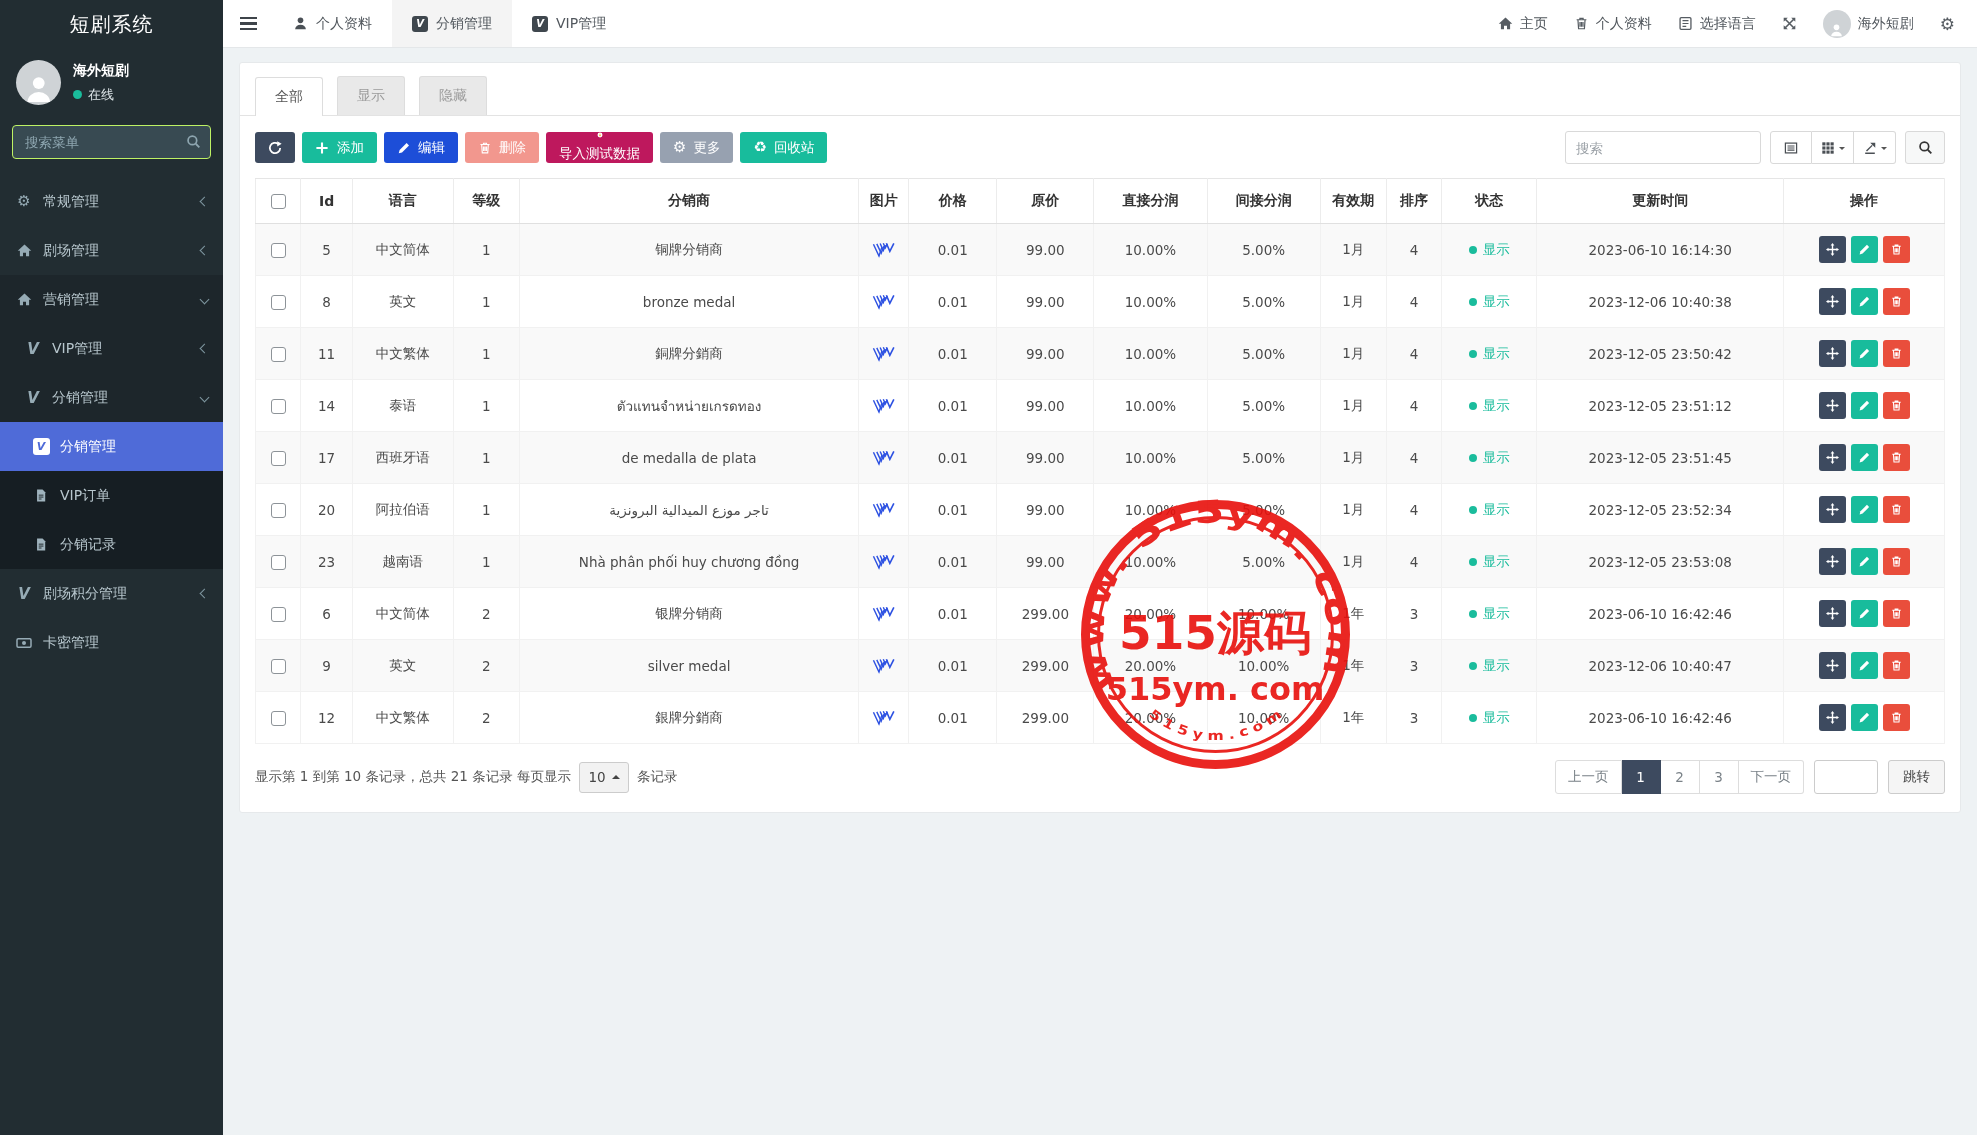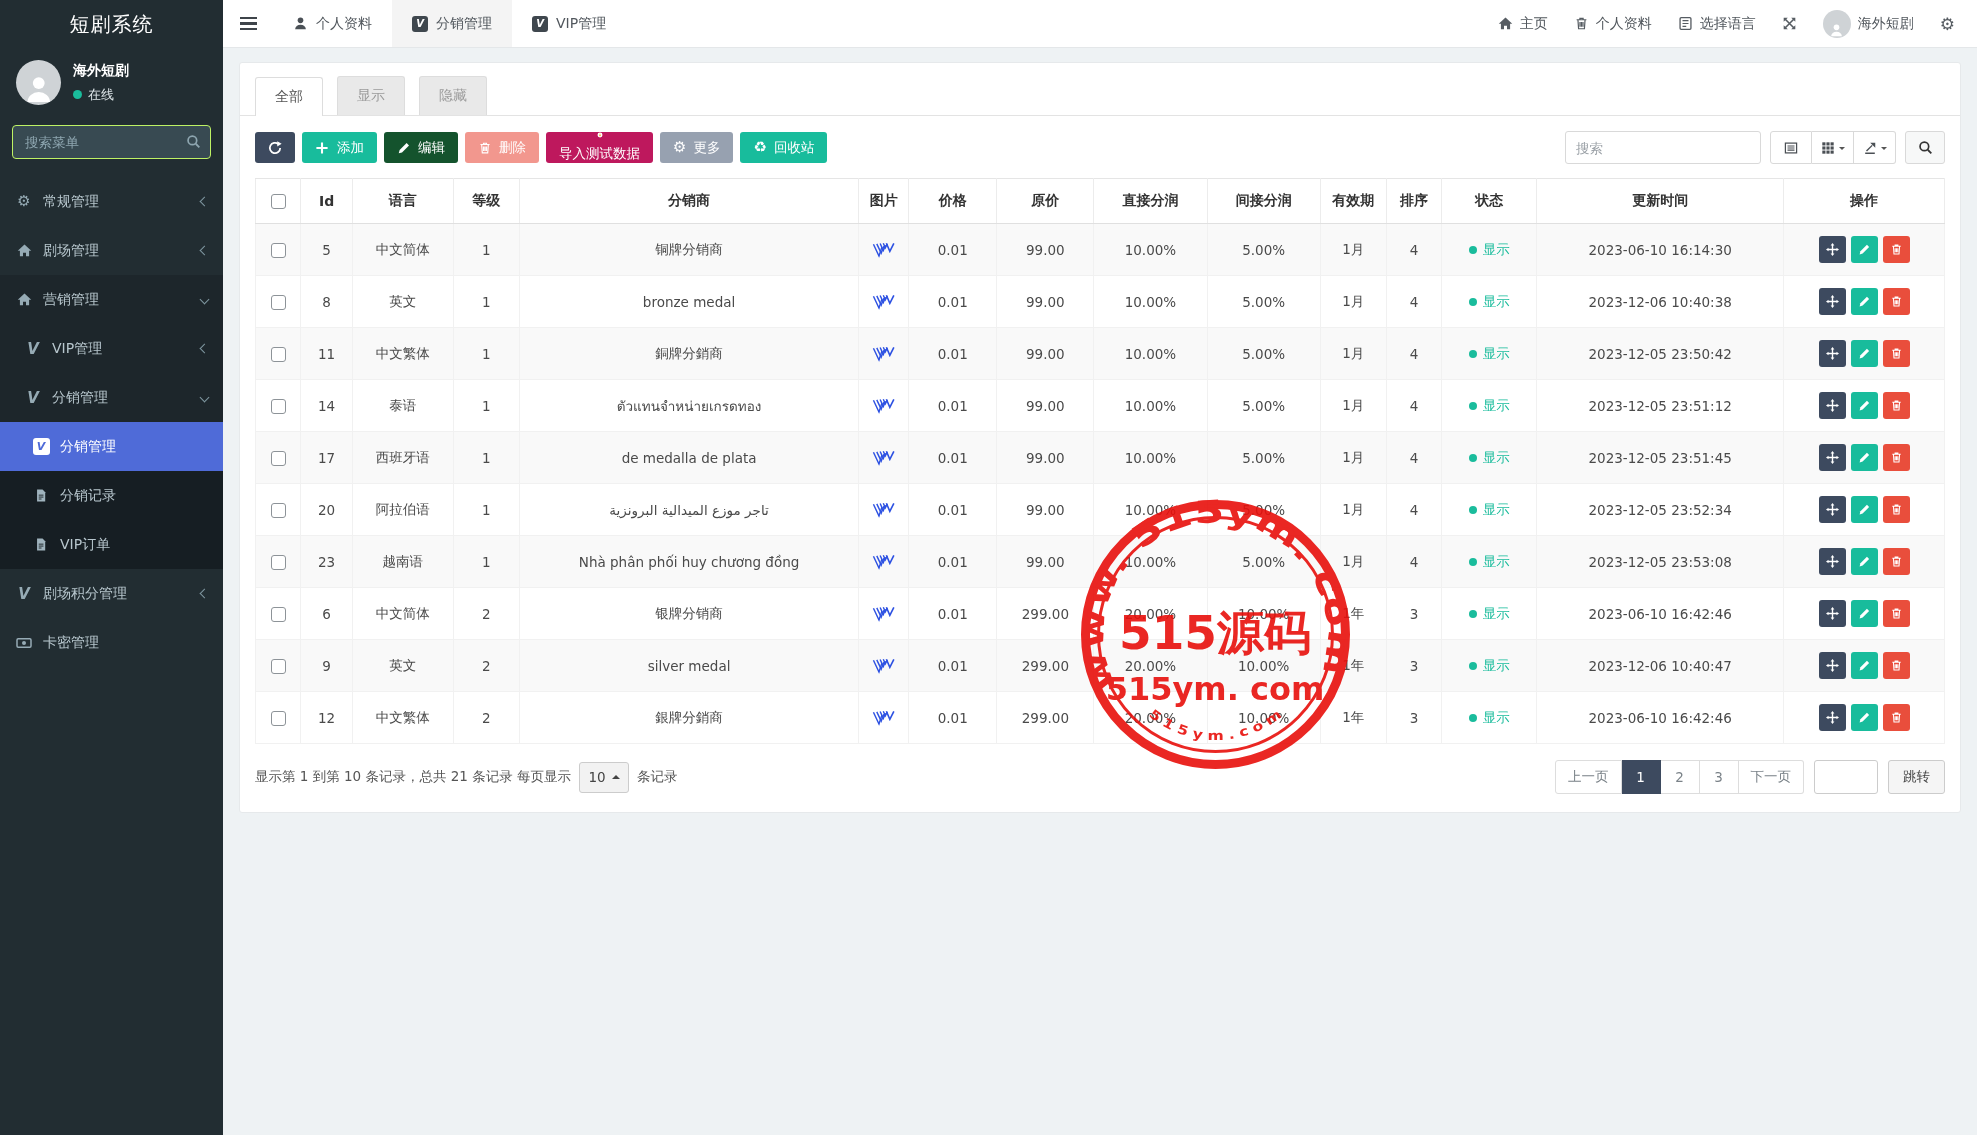--- a/index.html
+++ b/index.html
@@ -62,21 +62,21 @@
   .tab.active { background:#fff; color:#555; top:1px; }
   .card-body { padding:15px 15px 18px; }
 
   
   .toolbar { display:flex; justify-content:space-between; align-items:center; margin-bottom:14px; }
   .tb-left { display:flex; gap:7px; }
   .btn { height:31px; border:none; border-radius:3px; color:#fff; font-size:13.5px; padding:0 13px; display:inline-flex; align-items:center; gap:7px; cursor:pointer; font-family:inherit; }
   .btn svg { width:14px; height:14px; }
   .btn-dark { background:#3d4a5f; width:40px; justify-content:center; padding:0; }
   .btn-add { background:#18bc9c;gap:8px; }
-  .btn-edit { background:#14532d; }
+  .btn-edit { background:#1d4ed8; }
   .btn-del { background:#f2978e; }
   .btn-import { background:#be185d;flex-direction:column; }
   .btn-more { background:#97a1b0; }
   .btn-recycle { background:#18bc9c; }
   .recyc { font-size:15px; line-height:1; font-style:normal; }
   .tb-right { display:flex; align-items:center; gap:9px; }
   .search-box input { width:196px; height:33px; border:1px solid #d9d9d9; border-radius:3px; padding:0 10px; font-size:13.5px; color:#555; outline:none; font-family:inherit; }
   .search-box input::placeholder { color:#9aa0a6; }
   .btn-group { display:flex; }
   .gbtn { width:42px; height:33px; background:#fff; border:1px solid #d9d9d9; display:flex; align-items:center; justify-content:center; gap:4px; cursor:pointer; color:#4a4f54; }
@@ -284,29 +284,29 @@
                     <span class="vsq">V</span>
                   </span>
                 <span class="lbl">分销管理</span>
               </li>
               <li class="mi">
                 <span class="micon">
                     <svg class="fileic" viewBox="0 0 16 16" fill="#9fb3bd">
                       <use href="#i-file"></use>
                     </svg>
                   </span>
-                <span class="lbl">分销记录</span>
+                <span class="lbl">VIP订单</span>
               </li>
               <li class="mi">
                 <span class="micon">
                     <svg class="fileic" viewBox="0 0 16 16" fill="#9fb3bd">
                       <use href="#i-file"></use>
                     </svg>
                   </span>
-                <span class="lbl">VIP订单</span>
+                <span class="lbl">分销记录</span>
               </li>
             </ul>
           </li>
         </ul>
       </li>
       <li class="mi">
         <span class="micon vletter">V</span>
         <span class="lbl">剧场积分管理</span>
         <span class="chev left"></span>
       </li>

